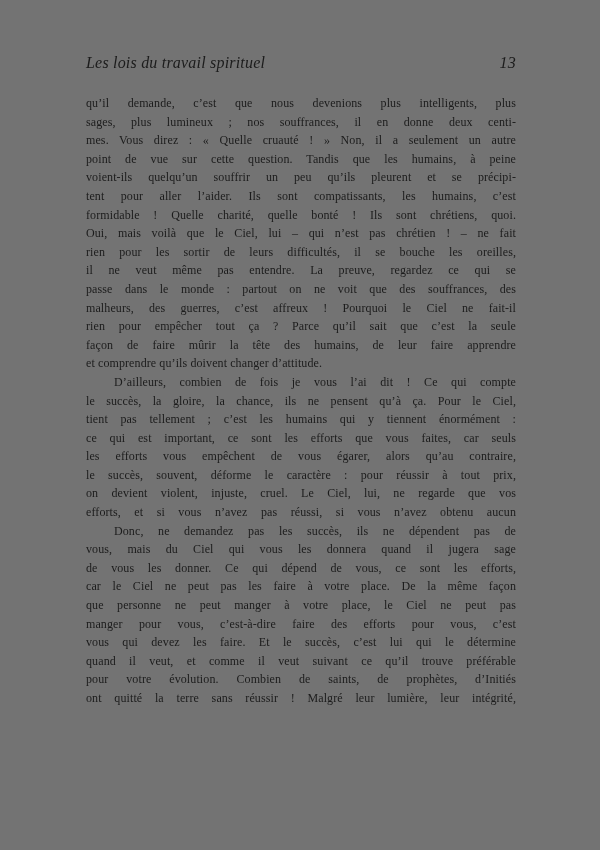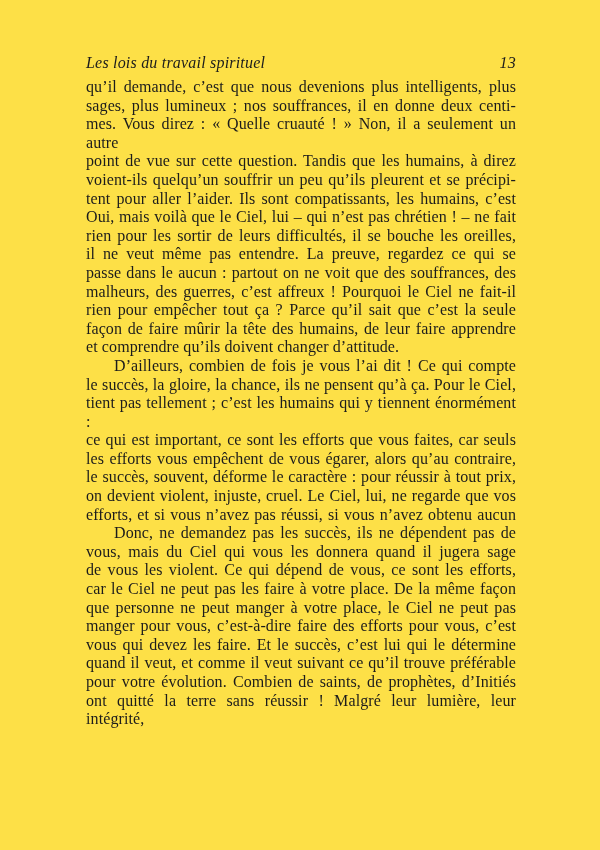--- a/index.html
+++ b/index.html
@@ -4,43 +4,43 @@
 <style>
   html, body {
     margin: 0;
     padding: 0;
     background: #ffffff;
   }
   .page {
     position: relative;
     width: 600px;
     height: 850px;
-    background: #fde047;
+    background: #737373;
     overflow: hidden;
     font-family: "Liberation Serif", "DejaVu Serif", serif;
     color: #1c1c1c;
   }
   .running-header {
     position: absolute;
     left: 86px;
     top: 54px;
     width: 430px;
     display: flex;
     justify-content: space-between;
     align-items: baseline;
     font-style: italic;
     font-size: 16px;
     letter-spacing: 0.2px;
   }
   .text-block {
     position: absolute;
     left: 86px;
-    top: 78px;
+    top: 94px;
     width: 430px;
-    font-size: 16px;
+    font-size: 12px;
     line-height: 18.6px;
     letter-spacing: 0.1px;
   }
   .line {
     text-align: justify;
     text-align-last: justify;
     white-space: normal;
   }
   .line.para-end {
     text-align: right;
@@ -55,42 +55,43 @@
 
 <div class="page">
   <div class="running-header">
     <span>Les lois du travail spirituel</span>
     <span>13</span>
   </div>
   <div class="text-block">
       <div class="line">qu’il demande, c’est que nous devenions plus intelligents, plus</div>
       <div class="line">sages, plus lumineux ; nos souffrances, il en donne deux centi-</div>
       <div class="line">mes. Vous direz : « Quelle cruauté ! » Non, il a seulement un autre</div>
-      <div class="line">point de vue sur cette question. Tandis que les humains, à direz</div>
+      <div class="line">point de vue sur cette question. Tandis que les humains, à peine</div>
       <div class="line">voient-ils quelqu’un souffrir un peu qu’ils pleurent et se précipi-</div>
       <div class="line">tent pour aller l’aider. Ils sont compatissants, les humains, c’est</div>
+      <div class="line">formidable ! Quelle charité, quelle bonté ! Ils sont chrétiens, quoi.</div>
       <div class="line">Oui, mais voilà que le Ciel, lui – qui n’est pas chrétien ! – ne fait</div>
       <div class="line">rien pour les sortir de leurs difficultés, il se bouche les oreilles,</div>
       <div class="line">il ne veut même pas entendre. La preuve, regardez ce qui se</div>
-      <div class="line">passe dans le aucun : partout on ne voit que des souffrances, des</div>
+      <div class="line">passe dans le monde : partout on ne voit que des souffrances, des</div>
       <div class="line">malheurs, des guerres, c’est affreux ! Pourquoi le Ciel ne fait-il</div>
       <div class="line">rien pour empêcher tout ça ? Parce qu’il sait que c’est la seule</div>
       <div class="line">façon de faire mûrir la tête des humains, de leur faire apprendre</div>
       <div class="line para-end">et comprendre qu’ils doivent changer d’attitude.</div>
       <div class="line indent">D’ailleurs, combien de fois je vous l’ai dit ! Ce qui compte</div>
       <div class="line">le succès, la gloire, la chance, ils ne pensent qu’à ça. Pour le Ciel,</div>
       <div class="line">tient pas tellement ; c’est les humains qui y tiennent énormément :</div>
       <div class="line">ce qui est important, ce sont les efforts que vous faites, car seuls</div>
       <div class="line">les efforts vous empêchent de vous égarer, alors qu’au contraire,</div>
       <div class="line">le succès, souvent, déforme le caractère : pour réussir à tout prix,</div>
       <div class="line">on devient violent, injuste, cruel. Le Ciel, lui, ne regarde que vos</div>
       <div class="line">efforts, et si vous n’avez pas réussi, si vous n’avez obtenu aucun</div>
       <div class="line indent">Donc, ne demandez pas les succès, ils ne dépendent pas de</div>
       <div class="line">vous, mais du Ciel qui vous les donnera quand il jugera sage</div>
-      <div class="line">de vous les violent. Ce qui dépend de vous, ce sont les efforts,</div>
+      <div class="line">de vous les donner. Ce qui dépend de vous, ce sont les efforts,</div>
       <div class="line">car le Ciel ne peut pas les faire à votre place. De la même façon</div>
       <div class="line">que personne ne peut manger à votre place, le Ciel ne peut pas</div>
       <div class="line">manger pour vous, c’est-à-dire faire des efforts pour vous, c’est</div>
       <div class="line">vous qui devez les faire. Et le succès, c’est lui qui le détermine</div>
       <div class="line">quand il veut, et comme il veut suivant ce qu’il trouve préférable</div>
       <div class="line">pour votre évolution. Combien de saints, de prophètes, d’Initiés</div>
       <div class="line">ont quitté la terre sans réussir ! Malgré leur lumière, leur intégrité,</div>
     </div>
 </div>
 

